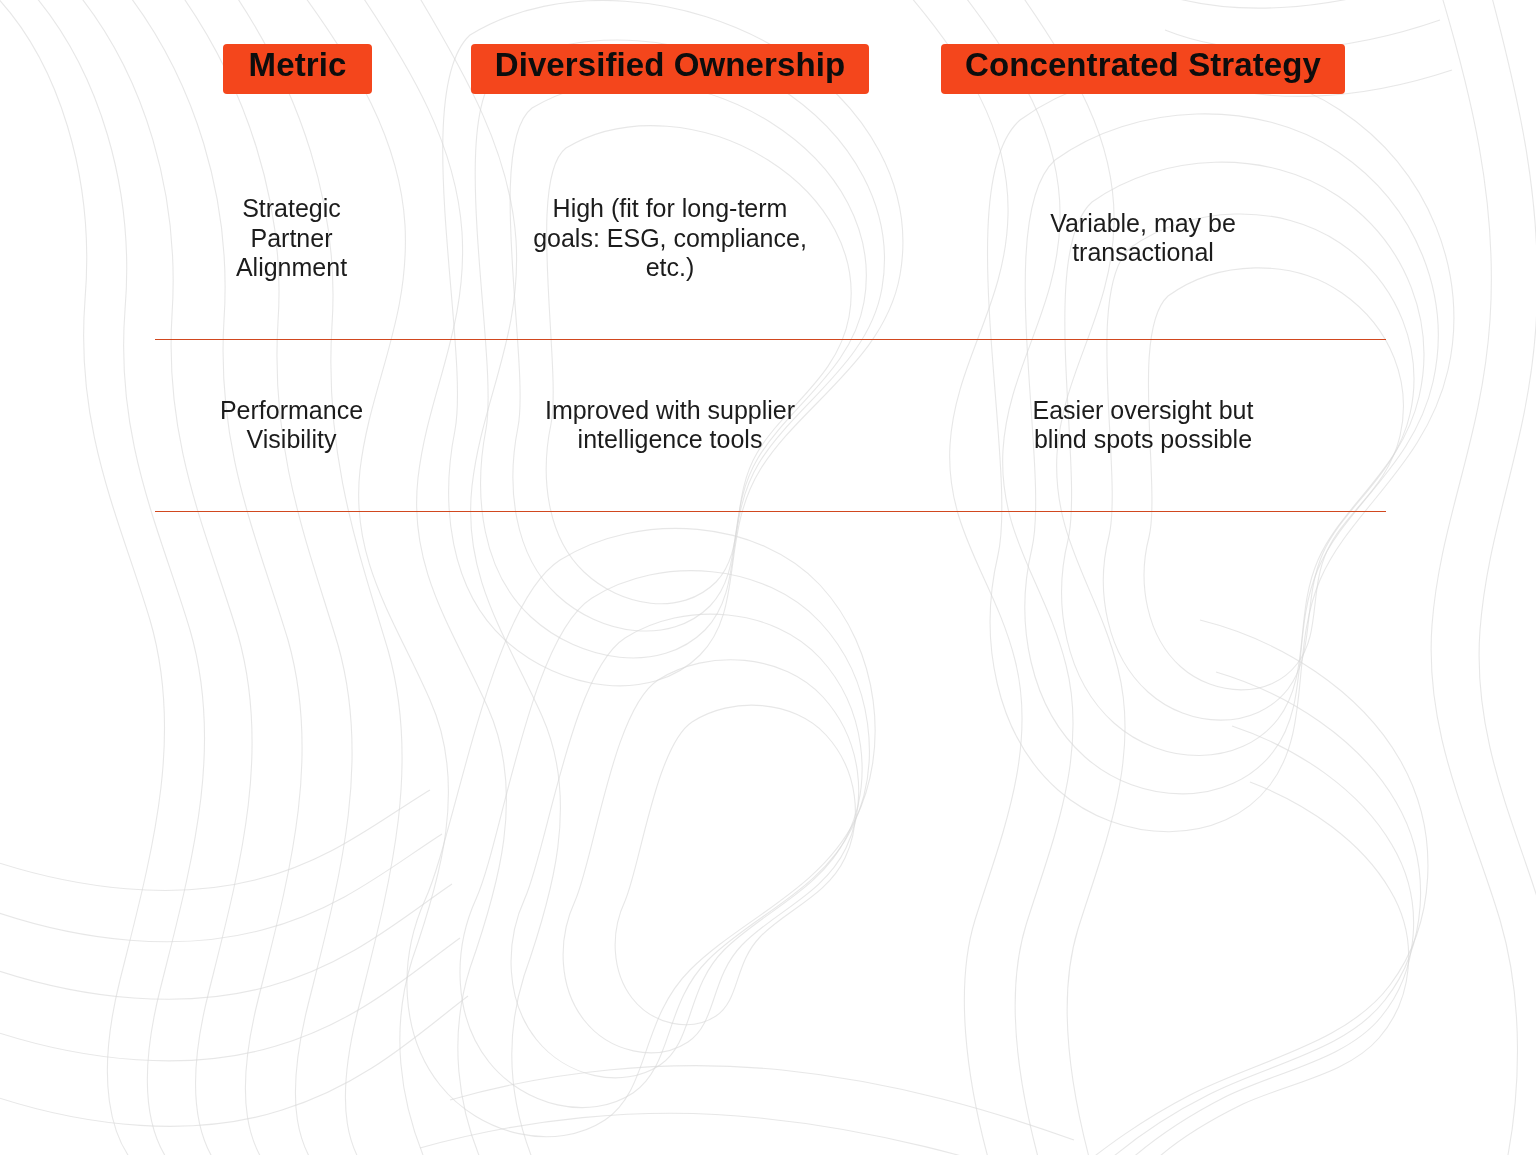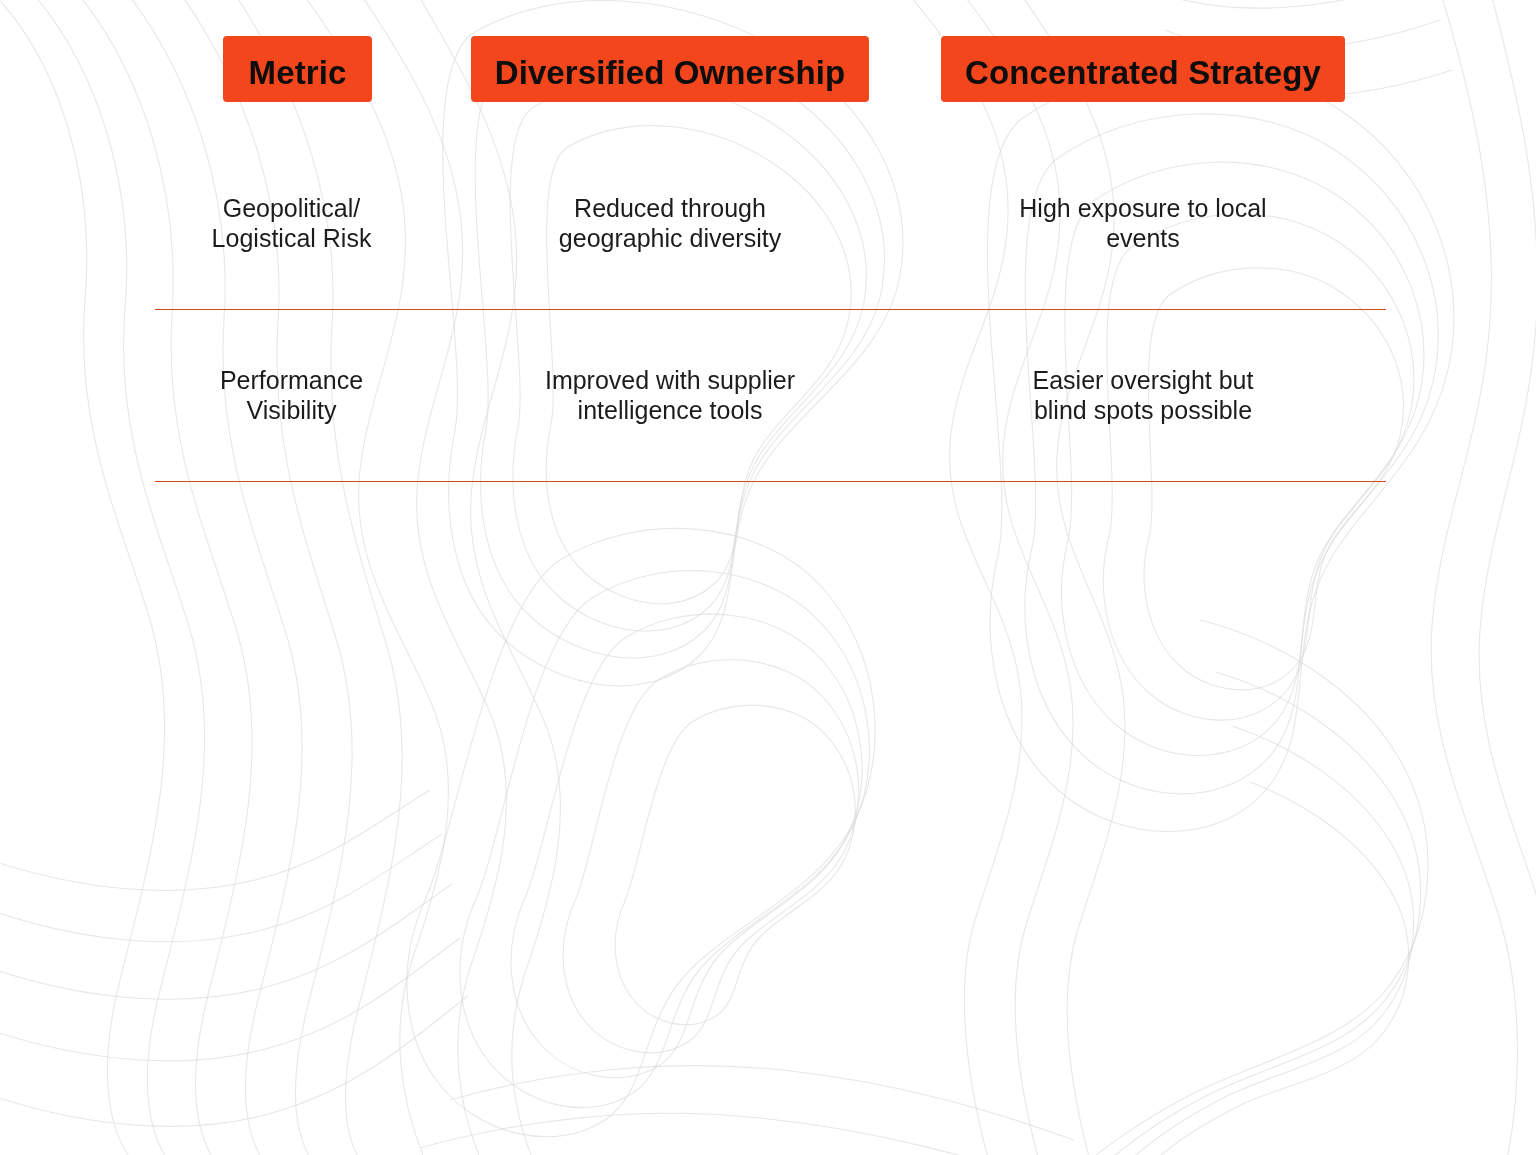--- a/index.html
+++ b/index.html
@@ -58,21 +58,21 @@
     height: 138px;
   }
   .badge-cell { text-align: center; }
   .badge {
     display: inline-block;
     background: #F4461C;
     color: #0d0d0d;
     font-size: 33px;
     line-height: 1;
     letter-spacing: 0.1px;
-    padding: 20px 24px 13px 24px;
+    padding: 4px 24px 13px 24px;
     border-radius: 4px;
     white-space: nowrap;
   }
   thead th.col-metric-head .badge { padding-left: 26px; padding-right: 26px; }
 
   
   tbody td {
     border: none;
     border-bottom: 1.6px solid #D1481F;
     text-align: center;
@@ -175,35 +175,37 @@
         <th class="badge-cell">
           <span class="badge">Concentrated Strategy</span>
         </th>
       </tr>
     </thead>
 
     <tbody>
 
 
 
-
-      <tr class="r5">
-        <td>
-          <span class="cell-text">Geopolitical/
-Logistical Risk</span>
-        </td>
-        <td>
-          <span class="cell-text">Reduced through
-geographic diversity</span>
-        </td>
-        <td>
-          <span class="cell-text">High exposure to local
-events</span>
+      <tr class="r4">
+        <td>
+          <span class="cell-text">Strategic
+Partner
+Alignment</span>
+        </td>
+        <td>
+          <span class="cell-text">High (fit for long-term
+goals: ESG, compliance,
+etc.)</span>
+        </td>
+        <td>
+          <span class="cell-text">Variable, may be
+transactional</span>
         </td>
       </tr>
+
 
       <tr class="r6">
         <td>
           <span class="cell-text">Performance
 Visibility</span>
         </td>
         <td>
           <span class="cell-text">Improved with supplier
 intelligence tools</span>
         </td>

